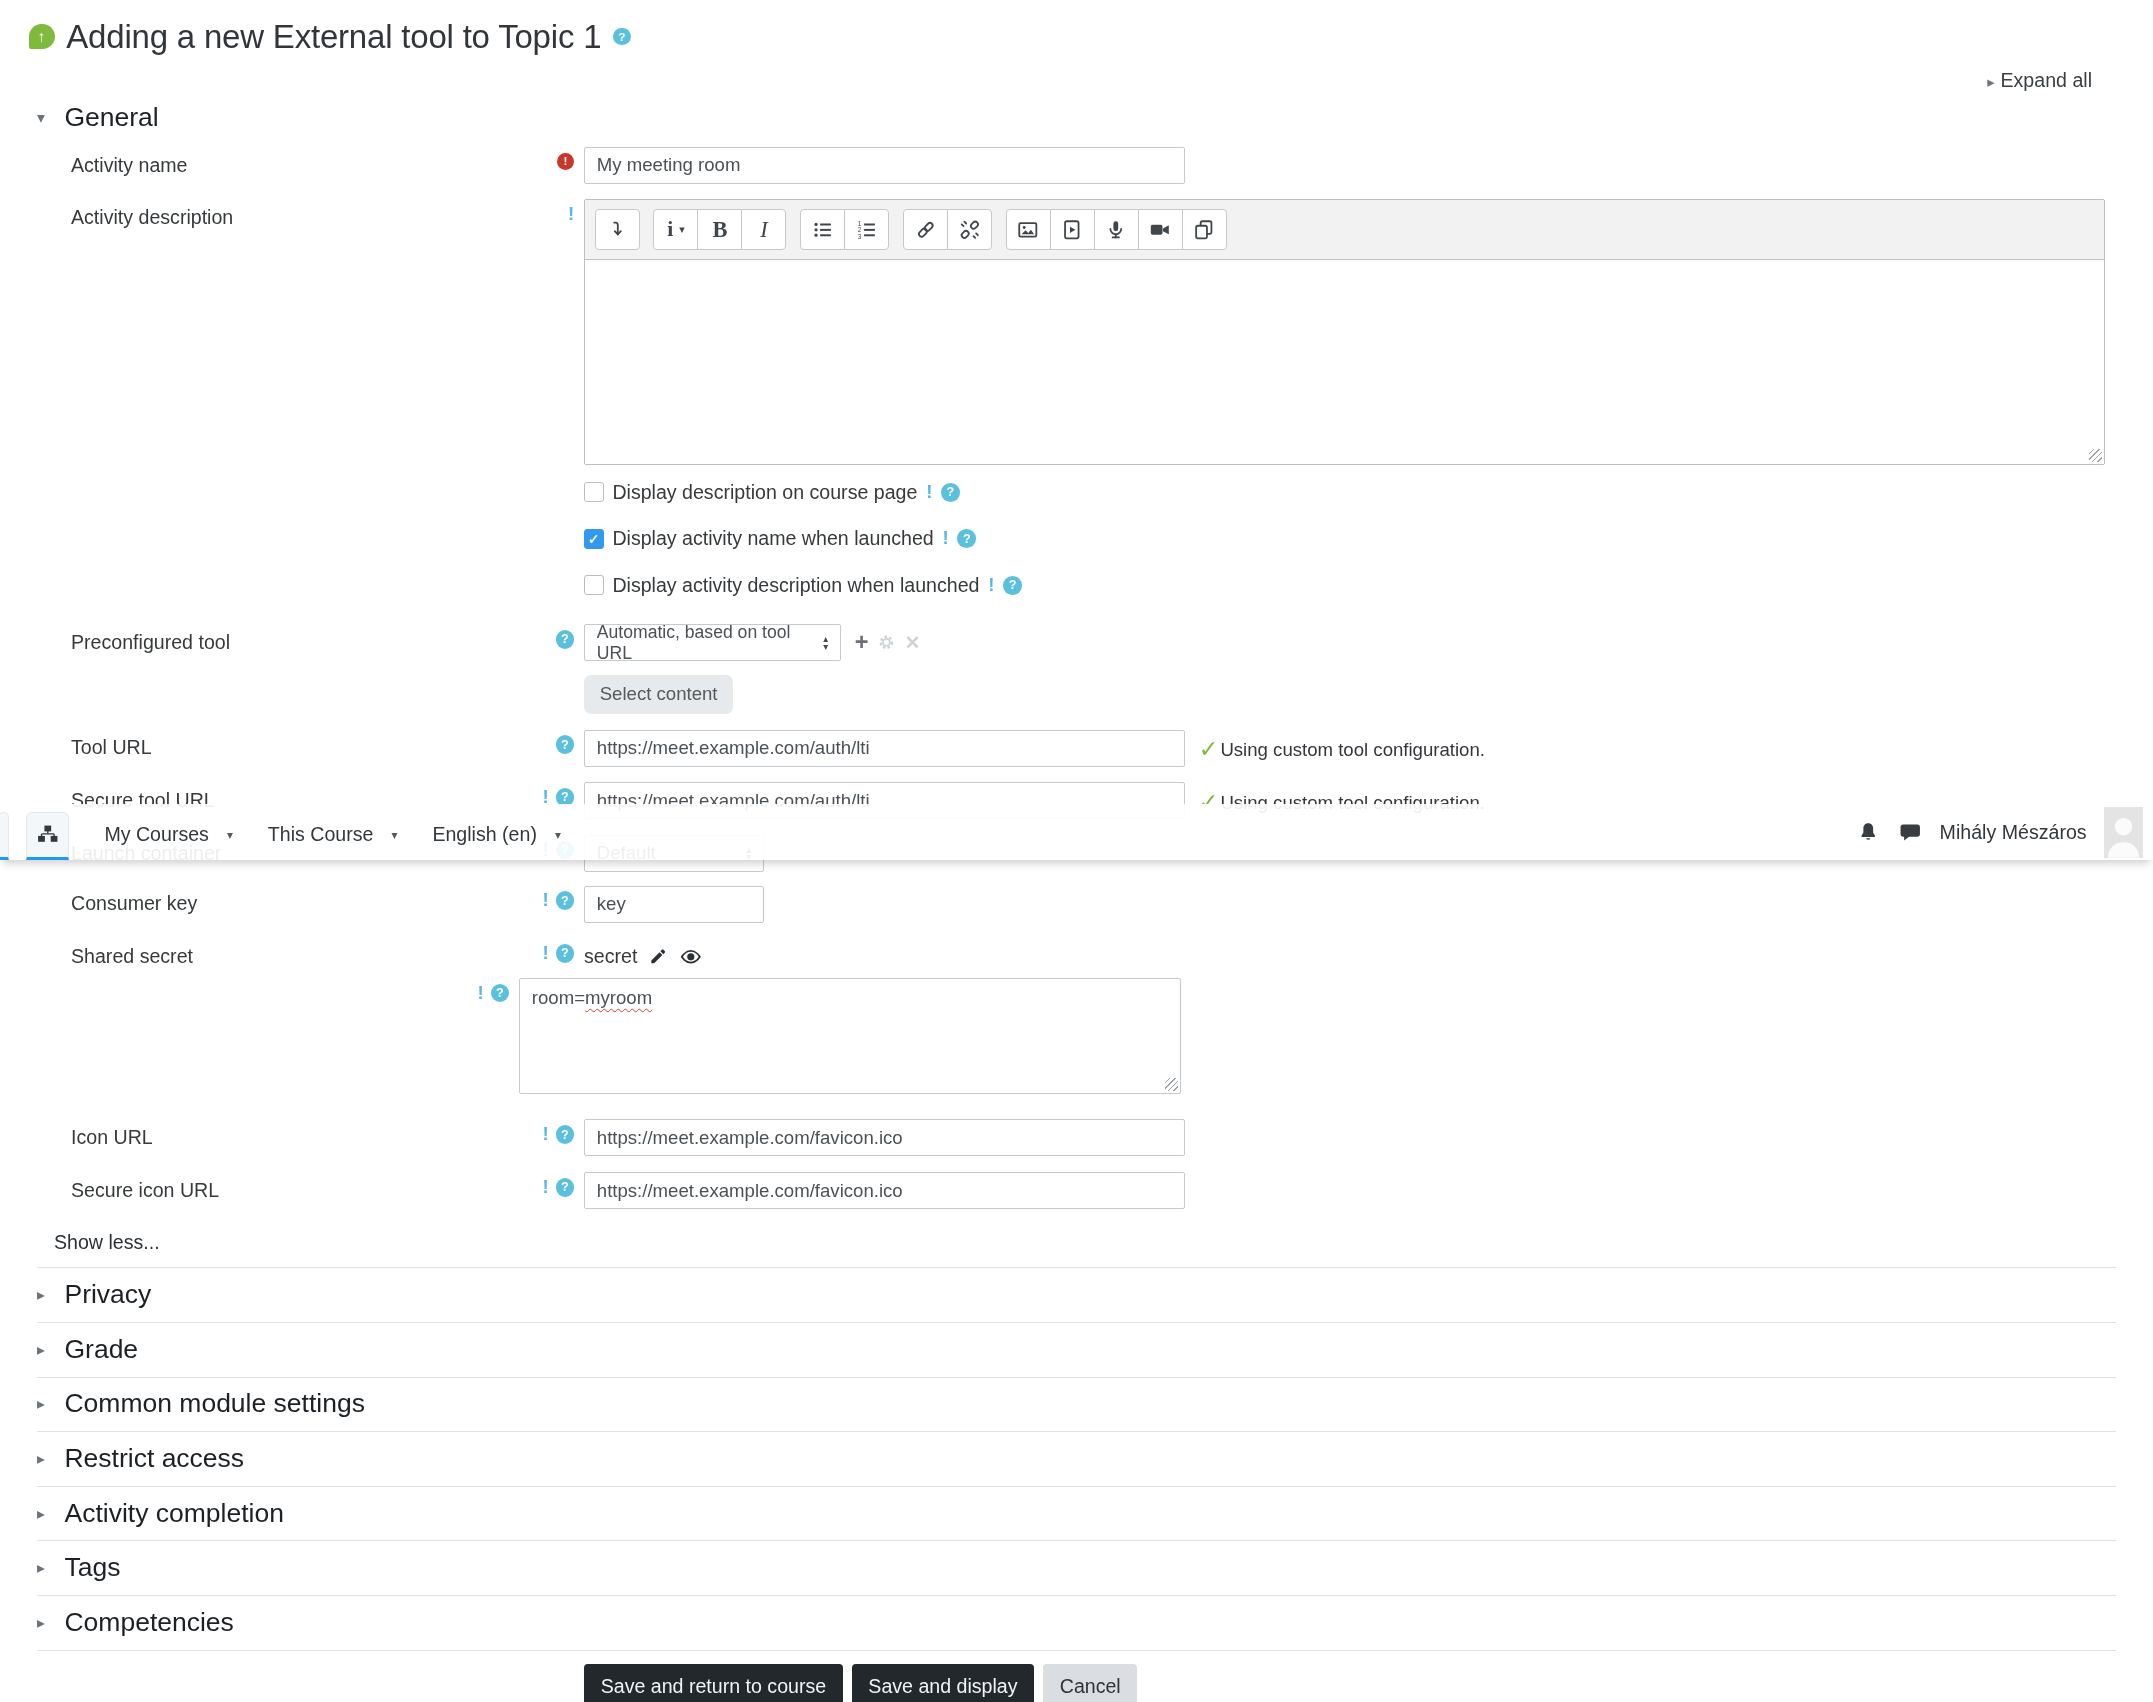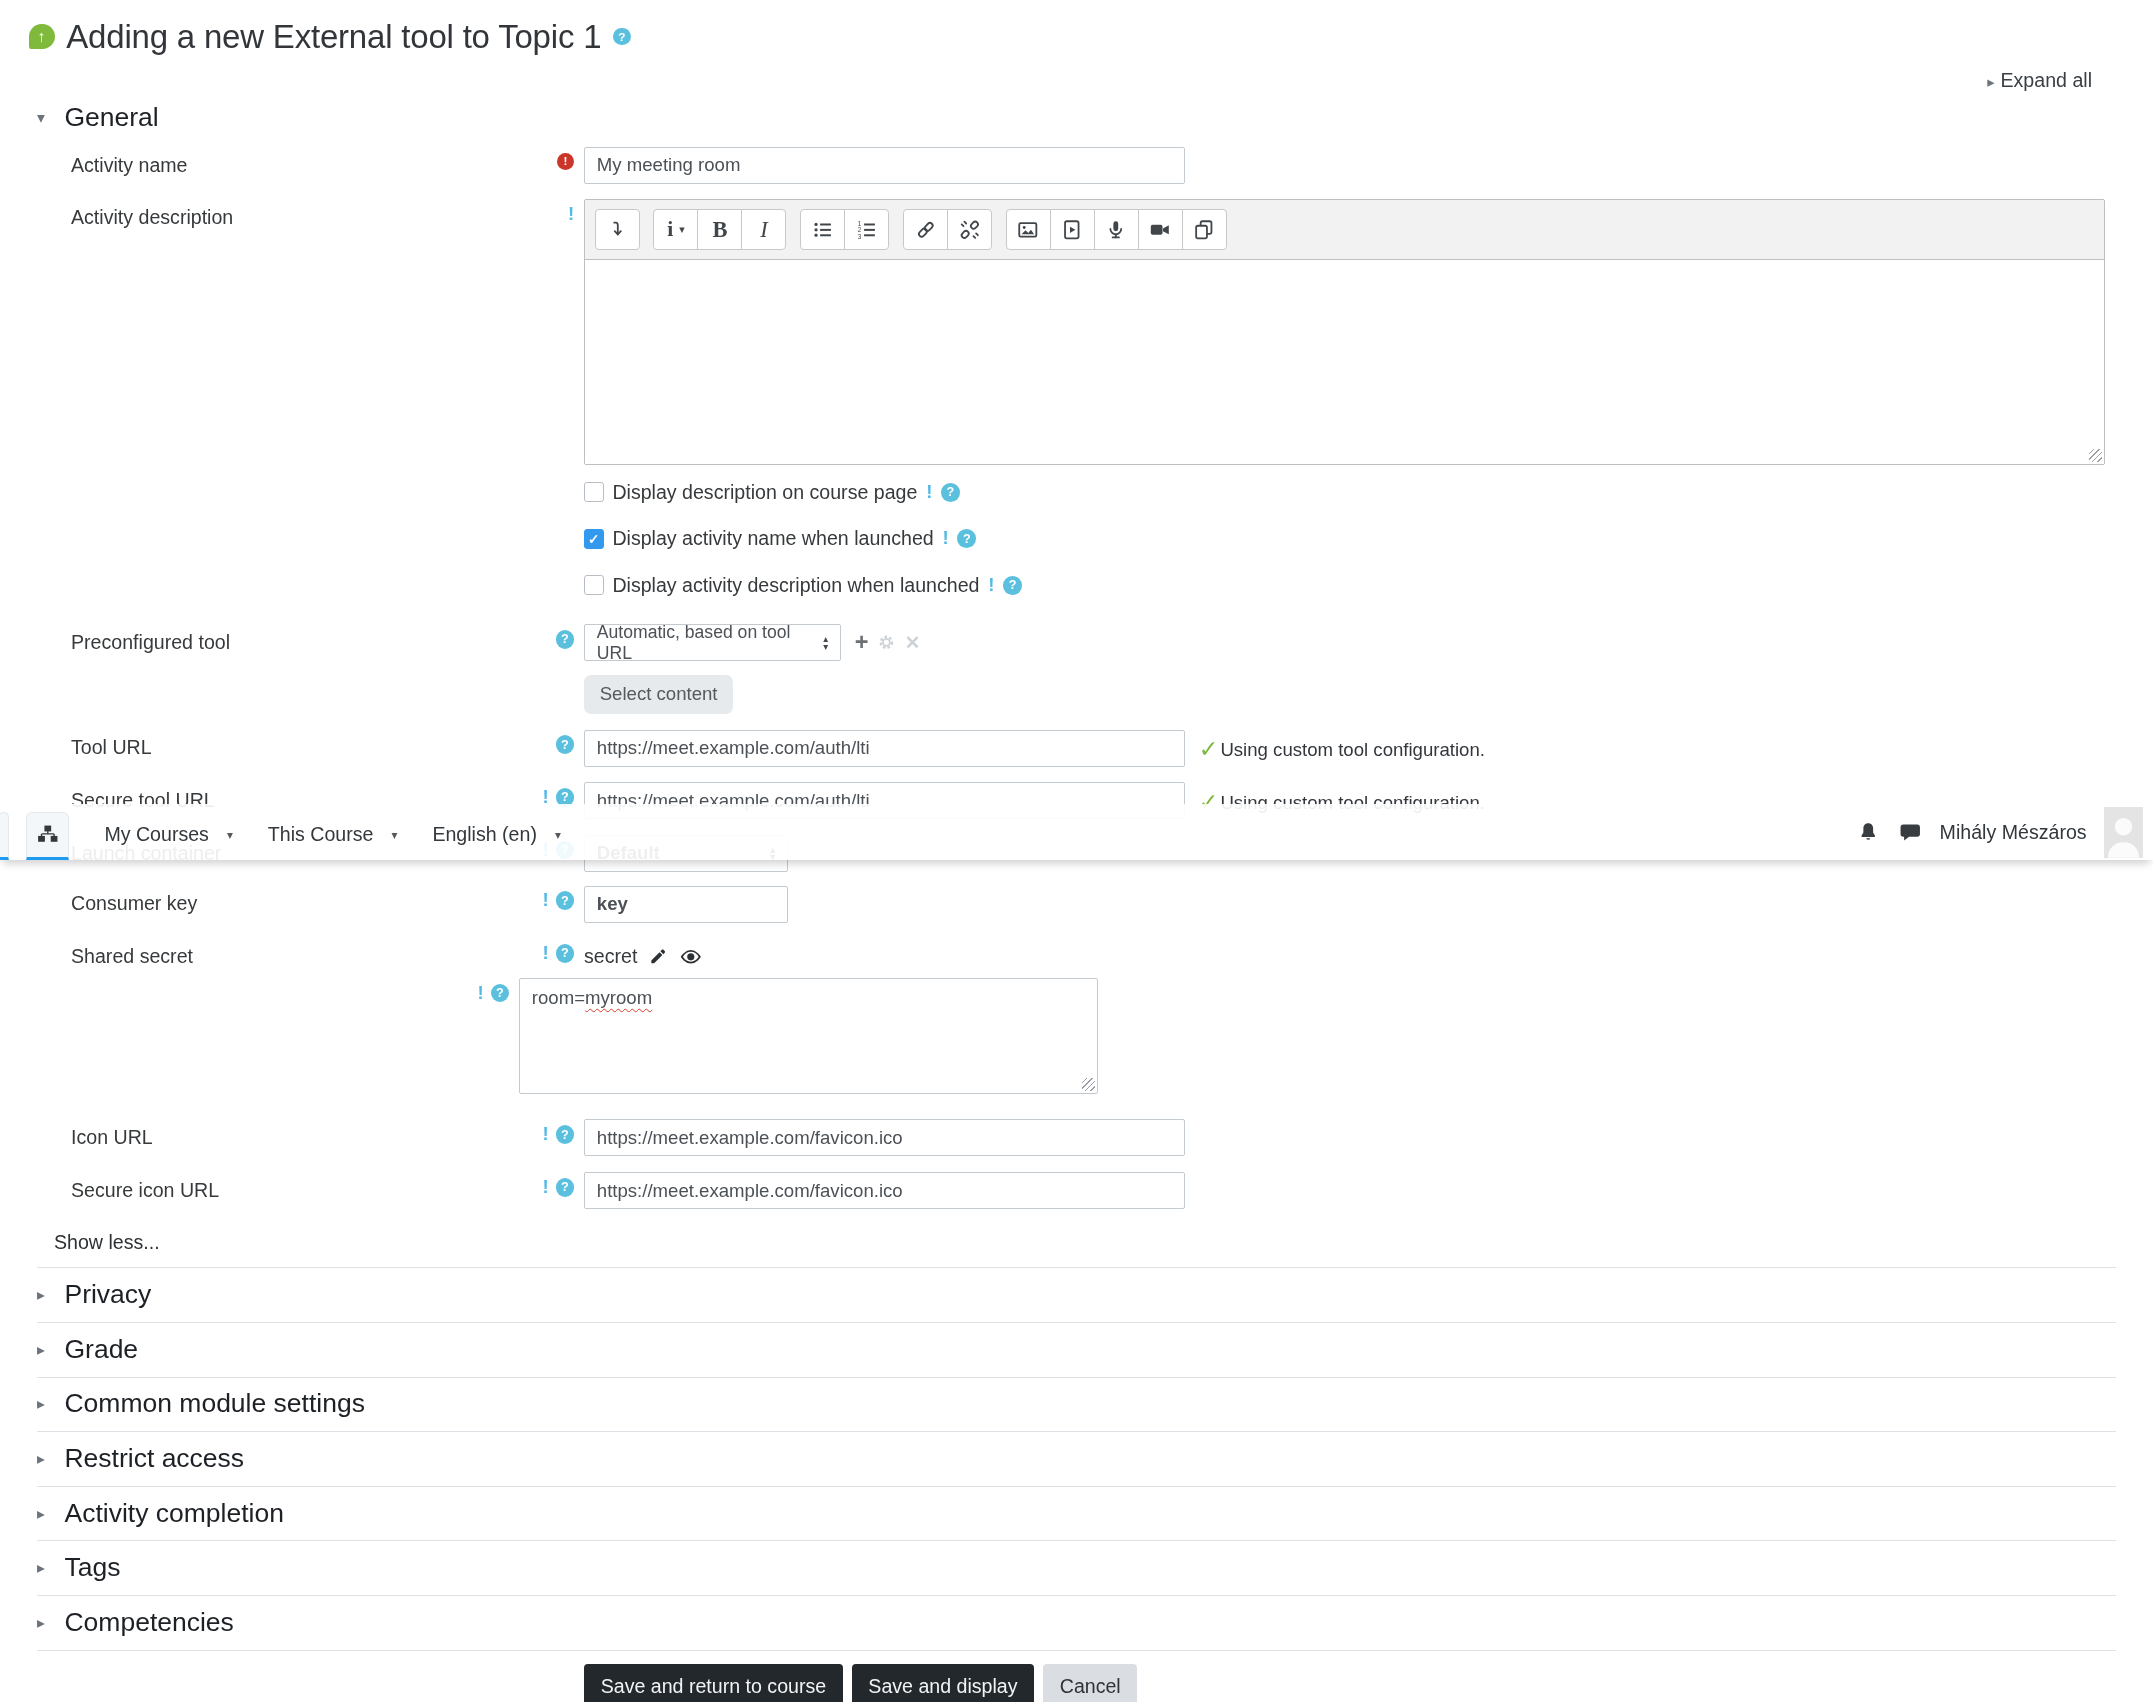--- a/index.html
+++ b/index.html
@@ -24,21 +24,21 @@
   
   .form { margin-top:13.7px; }
   .form-row { display:grid; grid-template-columns:519px 65px 1fr; align-items:start; margin-bottom:15.7px; }
   .flabel { padding:6.9px 0 0 71px; font-size:19.6px; color:#373a3c; }
   .ficons { display:flex; justify-content:flex-end; align-items:center; gap:6.9px; padding:5.9px 9.8px 0 0; }
   .excl-icon { color:#55b9e6; font-weight:bold; font-size:18.6px; line-height:1; }
   .req-icon { display:inline-flex; width:17.6px; height:17.6px; border-radius:50%; background:#ca3629; color:#fff;
               font-size:11.8px; font-weight:bold; align-items:center; justify-content:center; }
   .ctl { height:37px; border:1px solid #c3cbd1; border-radius:2px; padding:0 11.8px; font-size:18.6px; color:#4b5156;
          background:#fff; font-family:"Liberation Sans",sans-serif; }
-  .w-lg { width:601px; } .w-sm { width:204px;font-weight:bold; }
+  .w-lg { width:601px; } .w-sm { width:180px; }
   .status { display:flex; align-items:center; margin-left:13.7px; padding-top:3.9px; font-size:18.6px; color:#33373c; }
   .check-glyph { color:#7db83d; font-size:23.5px; margin-right:2px; line-height:1; }
 
   
   .fakeselect { display:inline-flex; align-items:center; justify-content:space-between; gap:20px; cursor:pointer; }
   .updown { display:flex; flex-direction:column; font-size:9.8px; line-height:7.8px; color:#444a50; }
 
   .icon-plus { color:#6b7176; font-size:23.5px; font-weight:bold; margin-left:13.7px; cursor:pointer; }
   .icon-close { color:#ccd2d6; font-size:18.6px; font-weight:bold; margin-left:9.8px; cursor:pointer; }
   .gear-svg { margin-left:9.8px; cursor:pointer; }
@@ -68,21 +68,21 @@
   .cbx { width:19.6px; height:19.6px; border:1px solid #b6bdc4; border-radius:2.9px; background:#fff; flex:none;
          display:flex; align-items:center; justify-content:center; cursor:pointer; }
   .cbx.checked { background:#3399ee; border-color:#3399ee; color:#fff; font-size:13.7px; font-weight:bold; }
   .cbx-label { font-size:19.6px; color:#373a3c; }
 
   
   .secret-line { display:flex; align-items:center; gap:11.8px; padding-top:6.9px; font-size:19.6px; color:#373a3c; }
   .inline-icon { cursor:pointer; display:inline-flex; }
 
   
-  .txtarea { width:579px; height:116px; border:1px solid #c3cbd1; border-radius:2px; background:#fff; padding:7.8px 11.8px;
+  .txtarea { width:662px; height:116px; border:1px solid #c3cbd1; border-radius:2px; background:#fff; padding:7.8px 11.8px;
              font-size:18.6px; color:#4b5156; position:relative; }
   .misspell { text-decoration:underline wavy #e03c31; text-decoration-thickness:1px; text-underline-offset:3.9px; }
 
   
   .show-less { padding:15.7px 0 13.7px 54px; font-size:19.6px; color:#2c3135; cursor:pointer; }
   .sections { margin:0 37px 0 37px; border-top:1px solid #dee2e6; }
   .section-row { display:flex; align-items:center; gap:13.7px; padding:10.8px 0 11.8px 0; border-bottom:1px solid #dee2e6;
                  font-size:26.5px; color:#1d2125; cursor:pointer; }
   .section-row .tri { font-size:15.7px; }
 

